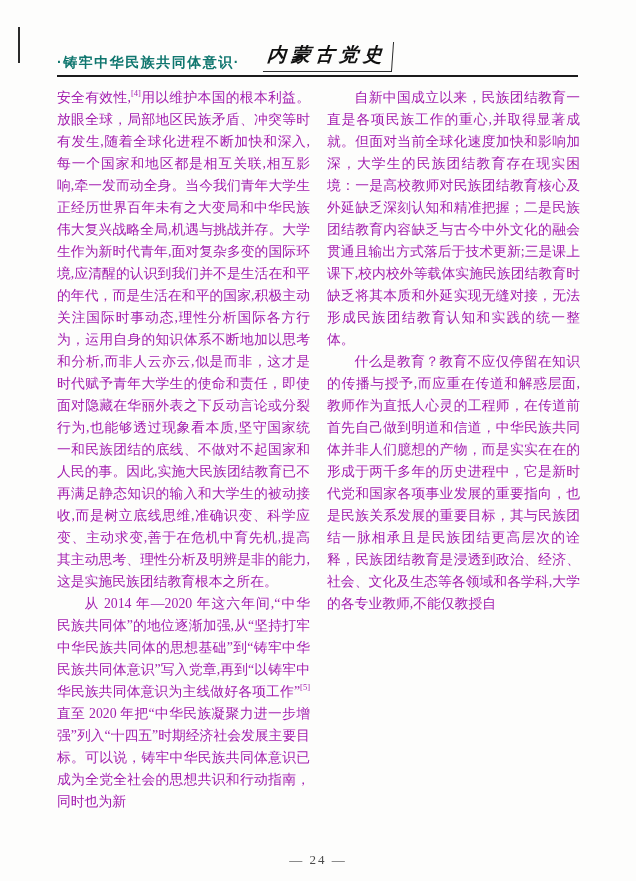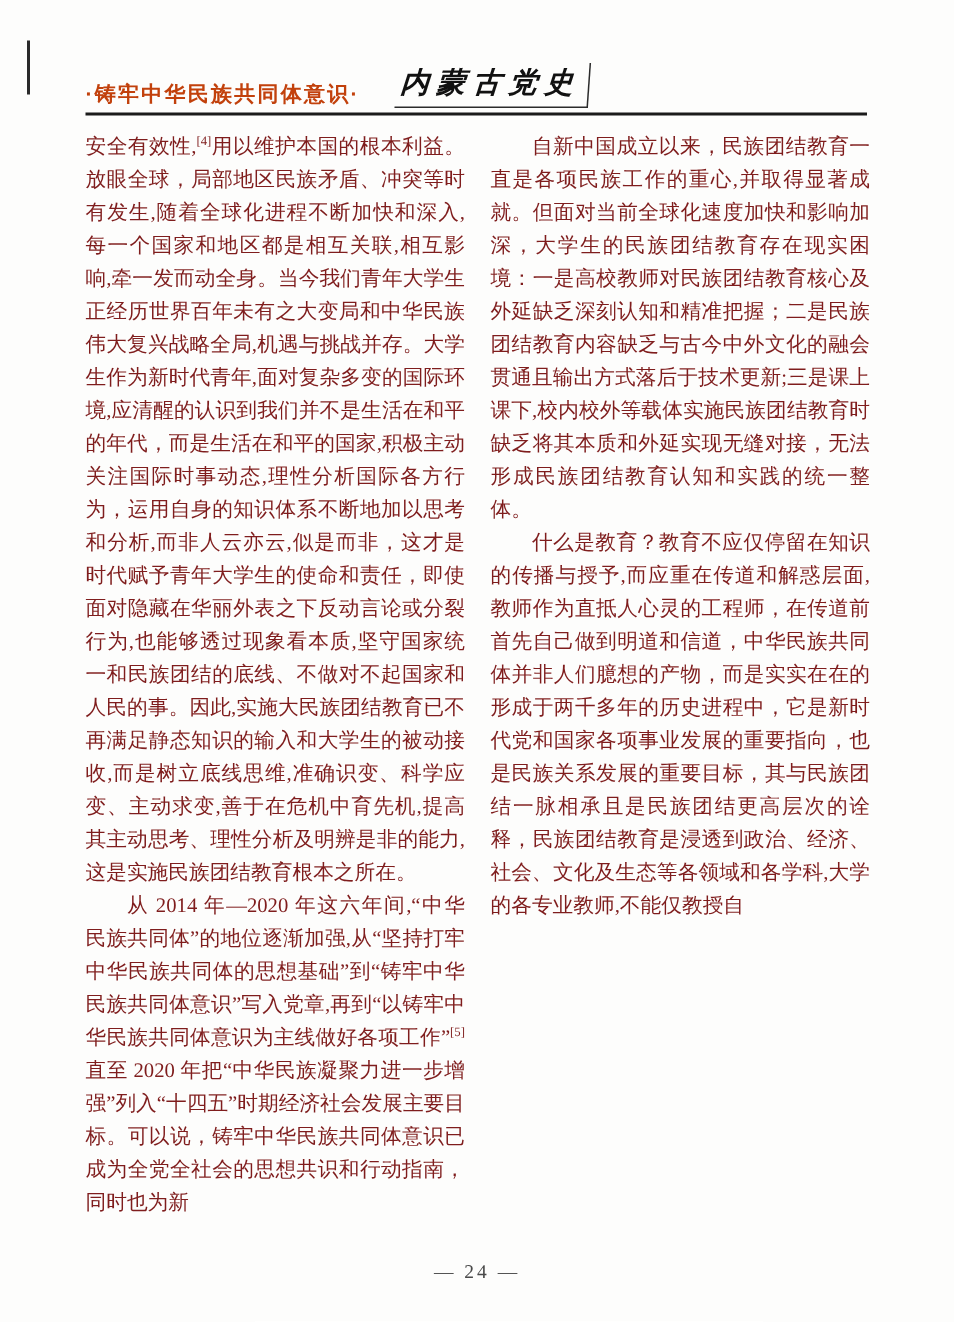--- a/index.html
+++ b/index.html
@@ -17,21 +17,21 @@
     position:absolute; left:18px; top:27px;
     width:2px; height:36px; background:#2a2a2a;
   }
   .header-row {
     position:absolute; top:42px; left:57px; right:58px;
     display:flex; align-items:flex-end;
   }
   .running-title {
     font-family:"Liberation Sans","DejaVu Sans",sans-serif;
     font-weight:bold; font-size:14px; letter-spacing:1.5px;
-    color:#c2410c;
+    color:#0f766e;
   }
   .masthead {
     margin-left:24px;
     font-size:19px; font-weight:bold; font-style:italic;
     letter-spacing:5px;
     padding:0 5px 3px 3px;
     border-bottom:1.5px solid #2b2b2b;
     border-right:1.5px solid #2b2b2b;
     color:#111;
     transform:skewX(-4deg);
@@ -41,39 +41,39 @@
     width:521px; height:2px; background:#1b1b1b;
   }
   .columns {
     position:absolute; top:87px; left:57px; width:523px;
     display:flex; gap:17px;
   }
   .col { width:253px; }
   .col p, .col h2 {
     margin:0; font-size:13.8px; line-height:22px;
     text-align:justify; text-justify:inter-character;
-    color:#7f1d1d;
+    color:#a21caf;
   }
   .indent { text-indent:2em; }
   .kaiti {
     font-style:italic;
     text-indent:2em;
     color:#1f1f1f;
   }
   .heading {
     font-family:"Liberation Sans","DejaVu Sans",sans-serif;
     font-weight:bold; text-indent:2em;
     color:#151515;
   }
   sup.cite {
     font-size:8.5px; line-height:0; vertical-align:super;
     letter-spacing:0;
   }
   .page-footer {
-    position:absolute; bottom:24px; left:0; width:100%;
+    position:absolute; bottom:13px; left:0; width:100%;
     text-align:center;
   }
   .page-number {
     font-size:13px; color:#4a4a4a; letter-spacing:2px;
     font-family:"Liberation Serif","DejaVu Serif",serif;
   }
 </style>
 </head>
 <body>
 

